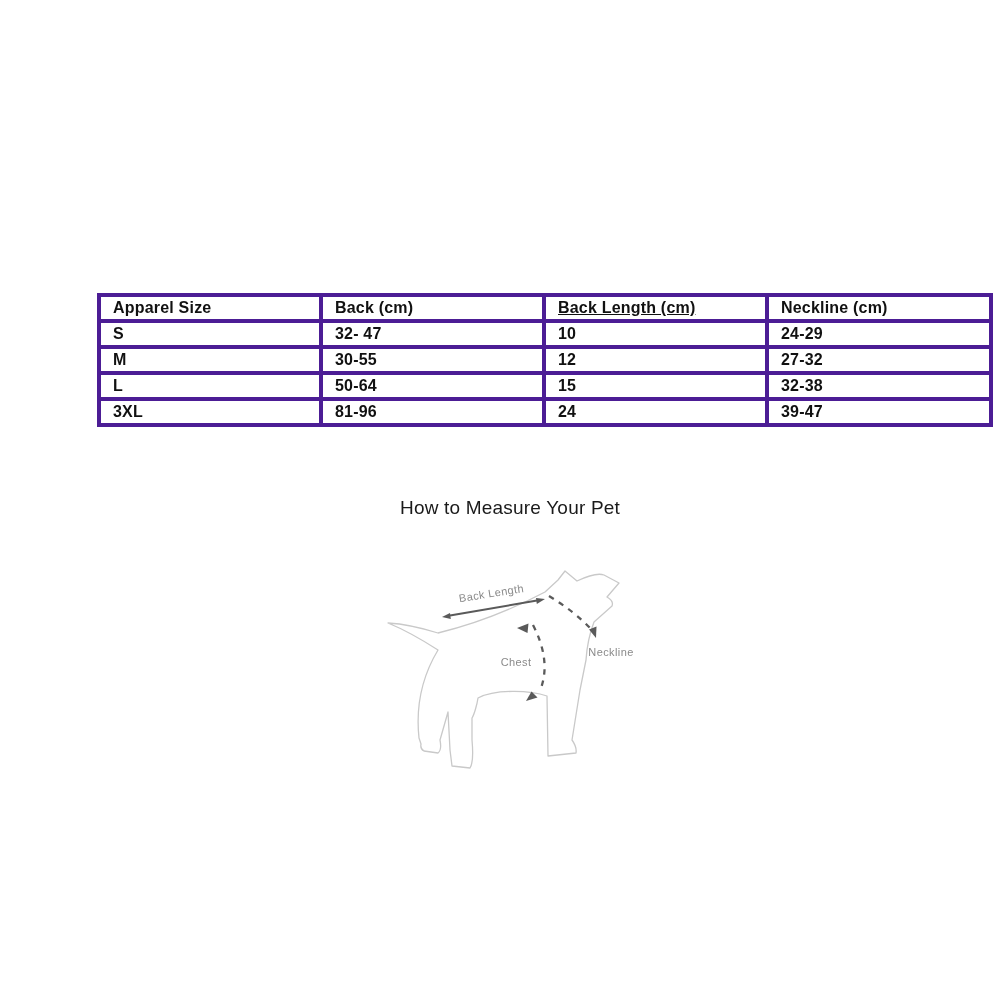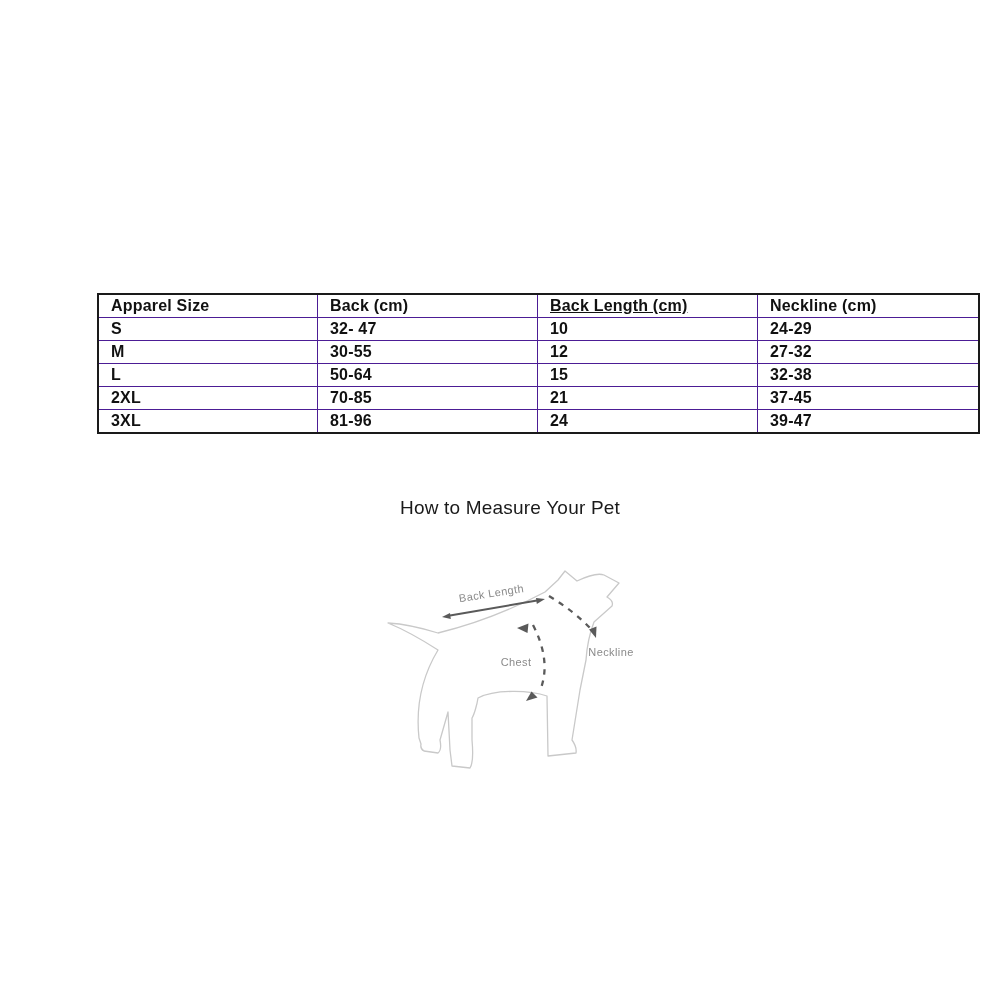--- a/index.html
+++ b/index.html
@@ -7,21 +7,21 @@
     position:relative;width:1000px;height:1000px;background:#ffffff;overflow:hidden;
     font-family:"Liberation Sans",sans-serif;color:#1a1a1a;
   }
   
   .size-table{
     position:absolute;left:97px;top:293px;width:828px;
     border-collapse:collapse;table-layout:fixed;
     border:2px solid #1a1a1a;
   }
   .size-table th,.size-table td{
-    border:1px solid #4c1d95;
+    border:4px solid #4c1d95;
     height:22px;
     padding:0 0 0 12px;
     font-size:16px;font-weight:bold;line-height:22px;
     text-align:left;vertical-align:middle;
     letter-spacing:.2px;color:#111;
     white-space:nowrap;overflow:hidden;
   }
   .col-0{width:206px;}.col-1{width:207px;}.col-2{width:207px;text-decoration:underline;}.col-3{width:208px;}
   
   .guide-title{
@@ -62,26 +62,20 @@
         <td>M</td>
         <td>30-55</td>
         <td>12</td>
         <td>27-32</td>
       </tr>
       <tr>
         <td>L</td>
         <td>50-64</td>
         <td>15</td>
         <td>32-38</td>
-      </tr>
-      <tr>
-        <td>2XL</td>
-        <td>70-85</td>
-        <td>21</td>
-        <td>37-45</td>
       </tr>
       <tr>
         <td>3XL</td>
         <td>81-96</td>
         <td>24</td>
         <td>39-47</td>
       </tr>
     </tbody>
   </table>
 

